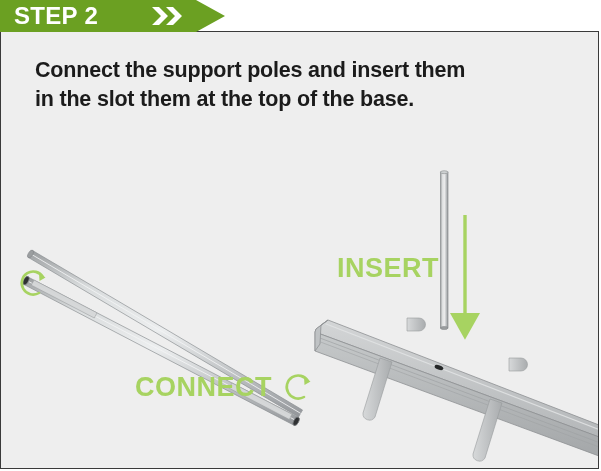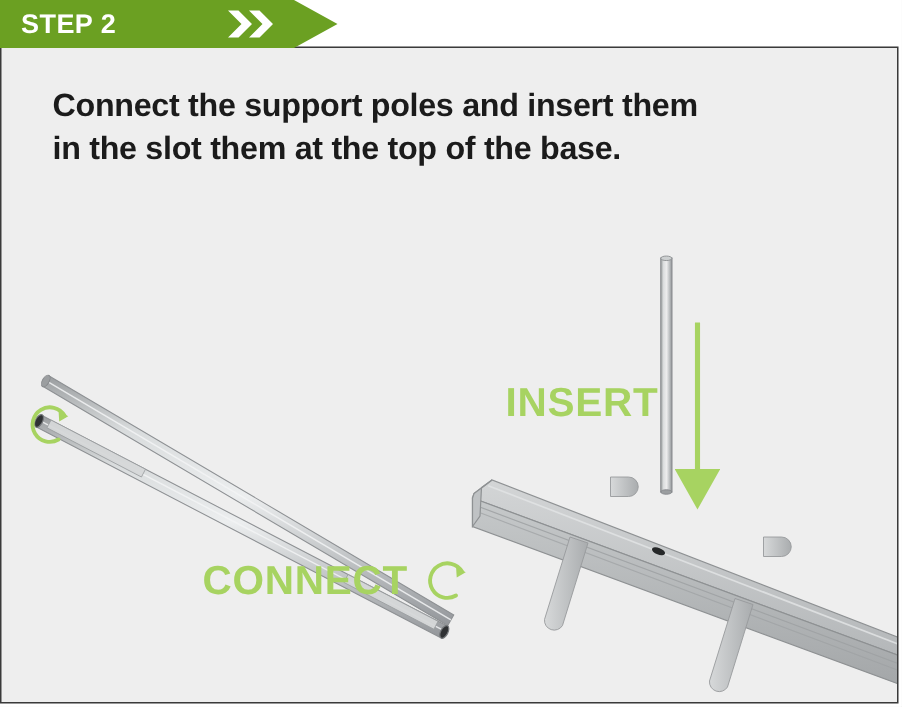--- a/index.html
+++ b/index.html
@@ -31,21 +31,21 @@
   #step-banner svg {
     position: absolute;
     left: 0;
     top: 0;
     display: block;
   }
   #step-label {
     position: absolute;
     left: 14px;
     top: 3px;
-    font-size: 18px;
+    font-size: 24px;
     font-weight: bold;
     color: #ffffff;
     letter-spacing: 0.3px;
     line-height: 26px;
     white-space: nowrap;
   }
   
   #content-frame {
     position: absolute;
     left: 0;

